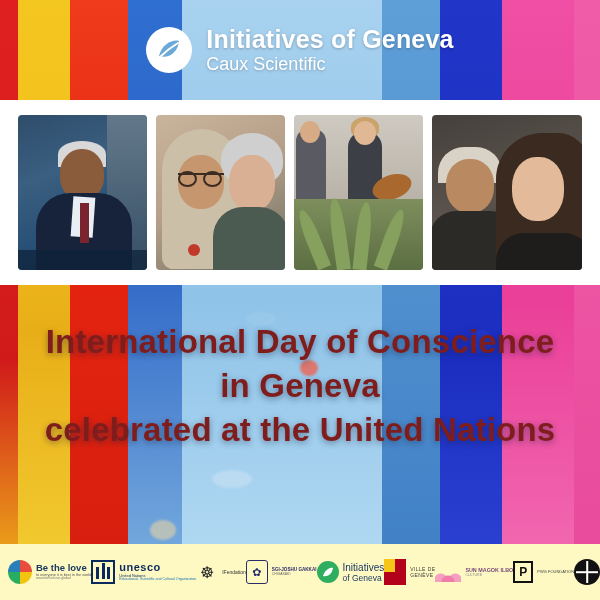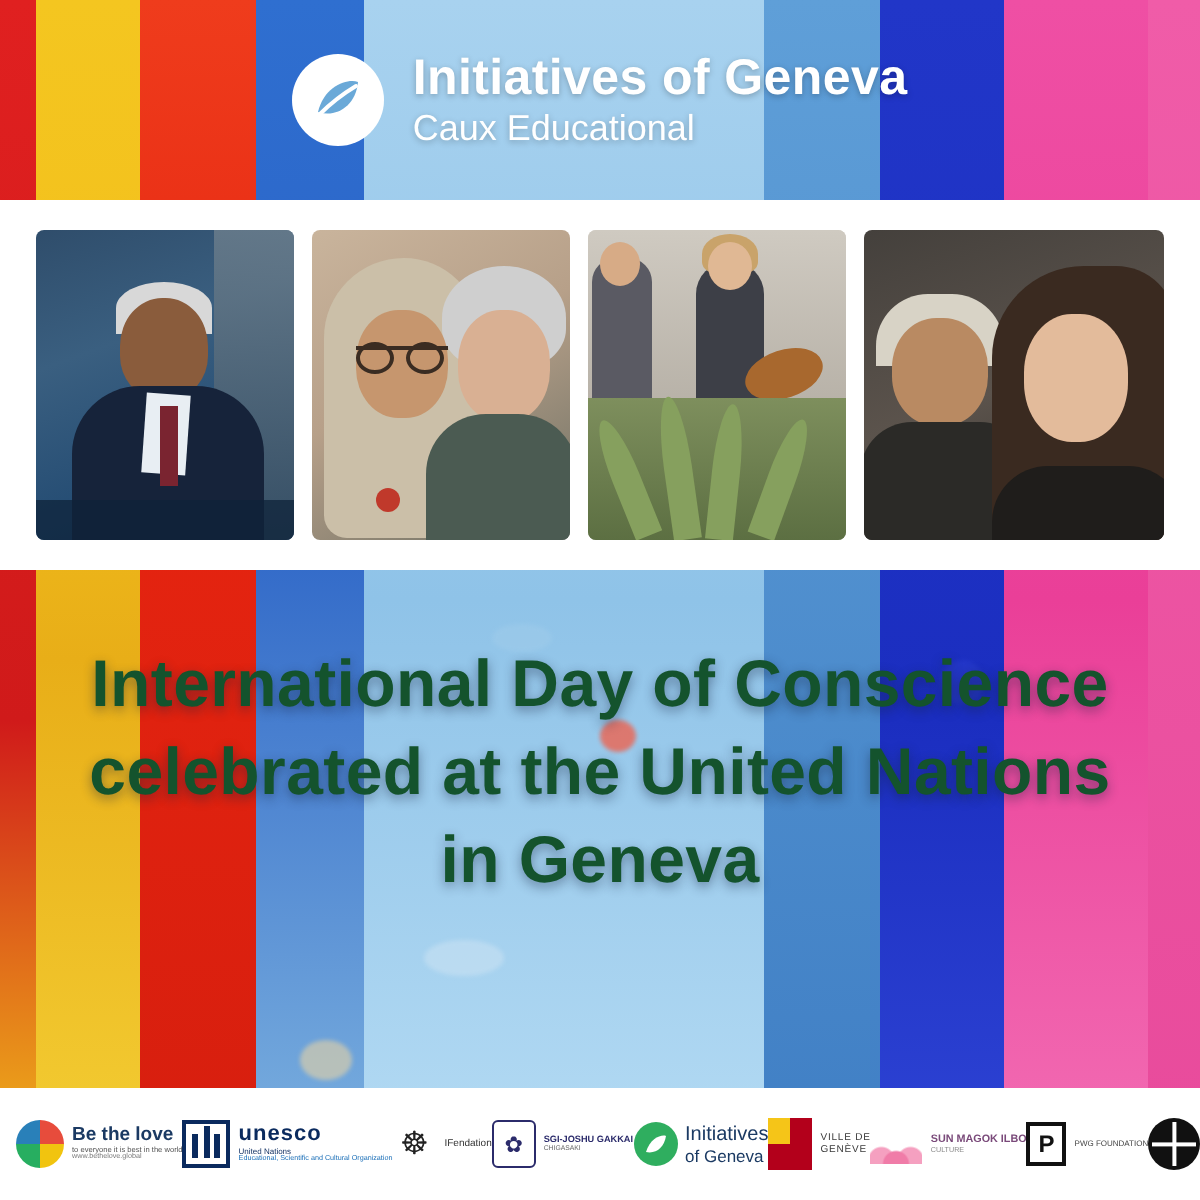--- a/index.html
+++ b/index.html
@@ -155,37 +155,37 @@
   .p4 .whair { position:absolute; right:-6px; top:18px; width:92px; height:138px; border-radius:46px 30px 0 0; background:#3a2a20; }
   .p4 .wface { position:absolute; right:18px; top:42px; width:52px; height:64px; border-radius:46%; background:#e3bb9b; }
   .p4 .wbody { position:absolute; right:-10px; top:118px; width:96px; height:40px; background:#1f1d1b; border-radius:28px 28px 0 0; }
 
   
   .headline {
     position: absolute;
     left: 0; right: 0;
     top: 320px;
     text-align: center;
-    color: #14532d;
+    color: #7f1d1d;
     font-size: 33px;
     font-weight: bold;
     line-height: 1.34;
     letter-spacing: .2px;
     text-shadow: 0 2px 6px rgba(20,30,60,.45);
     padding: 0 12px;
     box-sizing: border-box;
   }
   .headline .line { display: block; }
 
   
   .footer {
     position: absolute;
     left: 0; right: 0; bottom: 0;
     height: 56px;
-    background: #ffffff;
+    background: #fef9c3;
     display: flex;
     align-items: center;
     justify-content: space-between;
     padding: 0 8px;
     box-sizing: border-box;
   }
   .logo {
     display: flex;
     align-items: center;
     gap: 4px;
@@ -266,21 +266,21 @@
     <div class="brand">
       <div class="brand-mark">
         <svg width="34" height="34" viewBox="0 0 34 34" aria-hidden="true">
           <circle cx="17" cy="17" r="16" fill="#ffffff"></circle>
           <path d="M7 23 C10 10, 22 6, 27 8 C26 20, 16 26, 7 23 Z" fill="#6aa9d8"></path>
           <path d="M8 24 C14 18, 21 13, 26 10" stroke="#ffffff" stroke-width="2" fill="none" stroke-linecap="round"></path>
         </svg>
       </div>
       <div class="brand-text">
         <div class="brand-title">Initiatives of Geneva</div>
-        <div class="brand-sub">Caux Educational</div>
+        <div class="brand-sub">Caux Scientific</div>
       </div>
     </div>
   </div>
 
   <div class="photo-band">
 
     <div class="photo p1">
       <div class="bg1"></div>
         <div class="hair"></div>
         <div class="face"></div>
@@ -323,22 +323,22 @@
         <div class="mbody"></div>
       <div class="whair"></div>
         <div class="wface"></div>
         <div class="wbody"></div>
     </div>
 
   </div>
 
   <div class="headline">
     <span class="line">International Day of Conscience</span>
+    <span class="line">in Geneva</span>
     <span class="line">celebrated at the United Nations</span>
-    <span class="line">in Geneva</span>
   </div>
 
   <div class="footer">
 
     <div class="logo betl">
       <div class="dots"></div>
       <div class="logo-txt">
         <div class="t1">Be the love</div>
         <div class="t2">to everyone it is best in the world</div>
         <div class="t3">www.bethelove.global</div>

